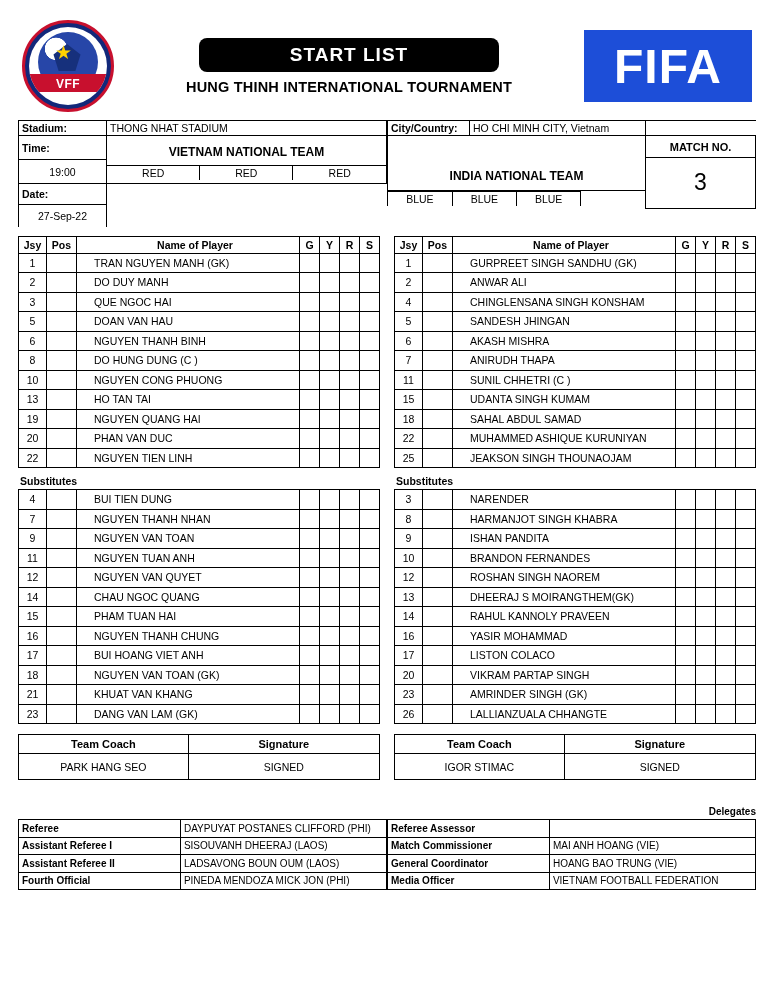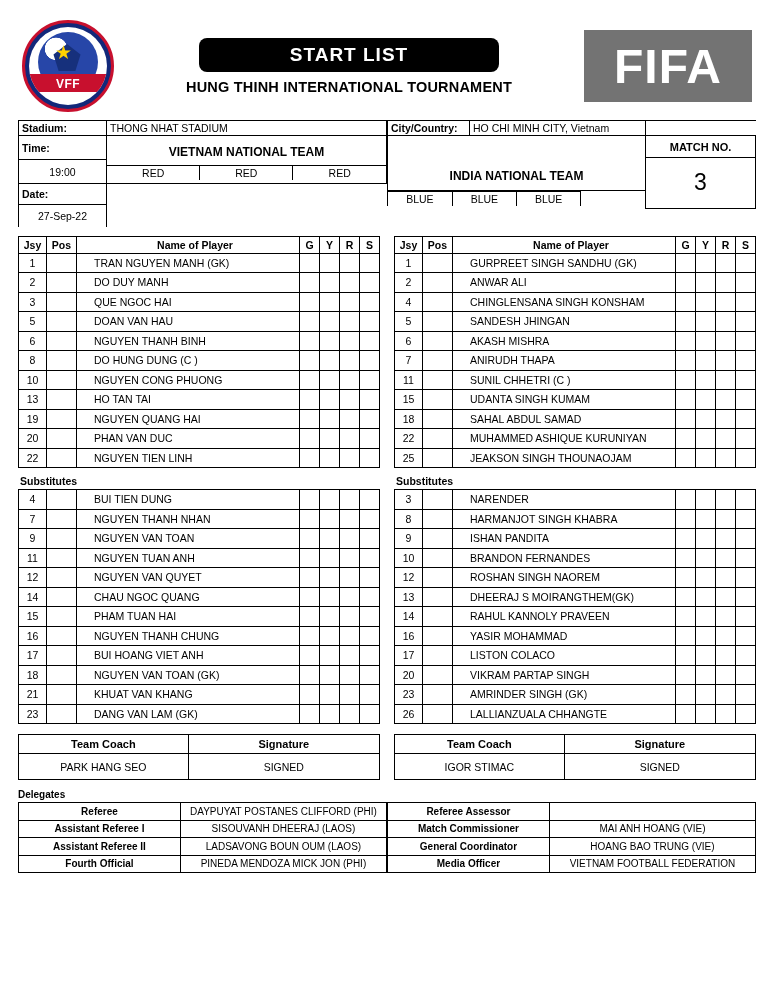--- a/index.html
+++ b/index.html
@@ -68,21 +68,21 @@
   .title-block { flex:1; text-align:center; padding: 0 8px; }
   .title-bar {
     background:#000; color:#fff; font-weight:bold; font-size:19px;
     letter-spacing:1px; padding:6px 0; width:300px; margin:0 auto 7px auto;
     text-align:center;
     border-radius:8px;
   }
   .subtitle { font-weight:bold; font-size:14.5px; letter-spacing:0.2px; }
   .fifa-logo {
     width:168px; height:72px; flex:0 0 168px;
-    background:#737373;
+    background:#1d4ed8;
     display:flex; align-items:center; justify-content:center;
   }
   .fifa-text {
     color:#fff; font-weight:bold; font-size:48px; letter-spacing:1px;
     font-family:"Liberation Sans", sans-serif;
   }
 
   
   table { border-collapse: collapse; width:100%; }
   td, th { border:1px solid #000; font-size:10.5px; padding:1px 3px; }
@@ -118,24 +118,24 @@
   .c-s { width:20px; }
 
   .subs-label { font-weight:bold; font-size:10.5px; margin:7px 0 2px 2px; }
 
   
   .coaches { display:flex; margin-top:10px; }
   .coach-col { width:50%; }
   table.coach th { height:19px; font-size:11px; font-weight:bold; text-align:center; }
   table.coach td { height:26px; text-align:center; font-size:10.5px; }
 
-  .delegates-title { text-align:left; font-weight:bold; font-size:10px; margin:9px 0 2px 0; }
+  .delegates-title { text-align:right; font-weight:bold; font-size:10px; margin:26px 0 2px 0; }
   .delegates { display:flex; }
   .del-col { width:50%; }
-  table.del { table-layout:fixed;text-align:center; }
+  table.del { table-layout:fixed; }
   table.del td { height:17.5px; font-size:10px; }
   table.del td.k { font-weight:bold; width:44%; }
 
   .legend {
     text-align:center; font-weight:bold; font-size:8.6px;
     margin-top:7px; letter-spacing:0.1px;
   }
   .sq { display:inline-block; width:7px; height:7px; background:#000; vertical-align:middle; }
 </style>
 </head>

